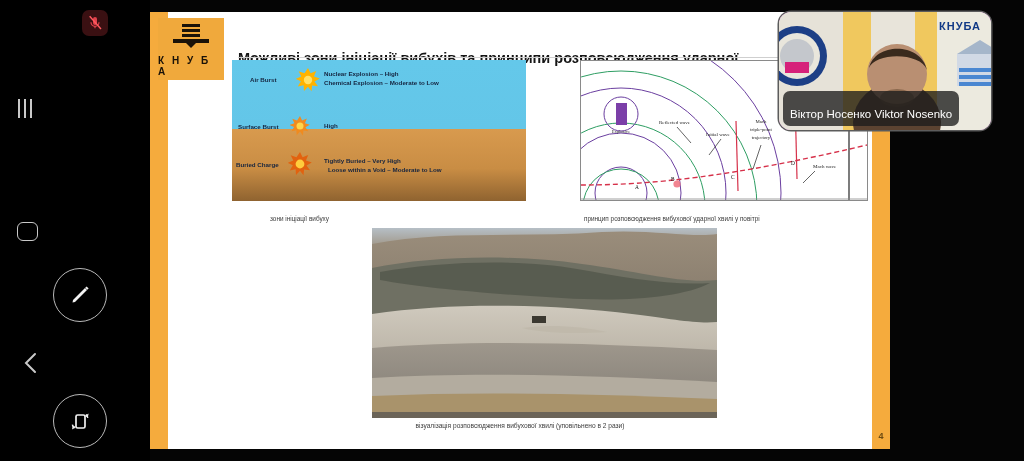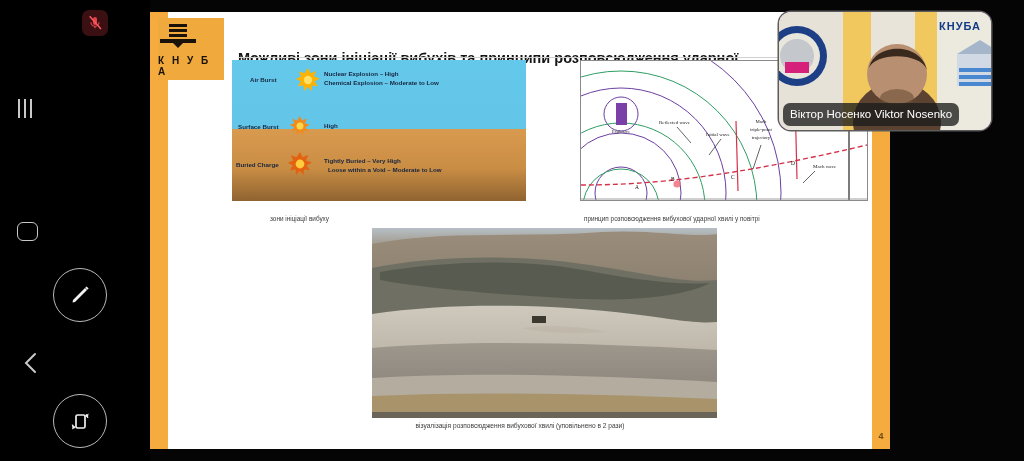--- a/index.html
+++ b/index.html
@@ -42,21 +42,21 @@
   .band { position:absolute; top:0; bottom:0; width:18px; background:#f5ab3d; }
   .band.left { left:0; }
   .band.right { right:0; }
   .page-num {
     position:absolute; right:0; bottom:8px; width:18px; text-align:center;
     font-size:9px; color:#6b4a12; font-weight:bold;
   }
 
   .logo-box {
     position:absolute; left:8px; top:6px; width:66px; height:62px; background:#f0a93c;
-    display:flex; flex-direction:column; align-items:flex-start; justify-content:center; gap:3px;
+    display:flex; flex-direction:column; align-items:center; justify-content:center; gap:3px;
   }
   .logo-mark { width:40px; }
   .logo-text { font-size:10px; font-weight:bold; letter-spacing:2.5px; color:#1a1208; }
 
   .slide-title {
     position:absolute; left:88px; top:16px; right:18px; height:28px;
     display:flex; align-items:center;
     font-size:14.5px; font-weight:bold; color:#161616; white-space:nowrap; overflow:hidden;margin-top:16px;
   }
   .title-rule { position:absolute; left:88px; top:45px; right:18px; height:1px; background:#cfcfcf; }
@@ -89,21 +89,21 @@
   
   #video-tile {
     position:absolute; left:779px; top:12px; width:212px; height:118px;
     border-radius:12px; overflow:hidden; background:#d946ef;
     box-shadow:0 0 0 1.5px #5c5c5c;
   }
   #video-tile .vbg { position:absolute; inset:0; }
   .name-chip {
     position:absolute; left:4px; bottom:4px; max-width:186px;
     background:rgba(28,28,28,.78); color:#fff; border-radius:7px;
-    padding:4px 7px 5px 7px; font-size:11.5px; line-height:1.25;
+    padding:16px 7px 5px 7px; font-size:11.5px; line-height:1.25;
   }
   .knuba-tag { position:absolute; right:10px; top:8px; font-size:11px; font-weight:bold; color:#123a86; letter-spacing:1px; }
 </style>
 </head>
 <body>
 
 <div id="screen">
 
   <div id="nav-rail">
 

